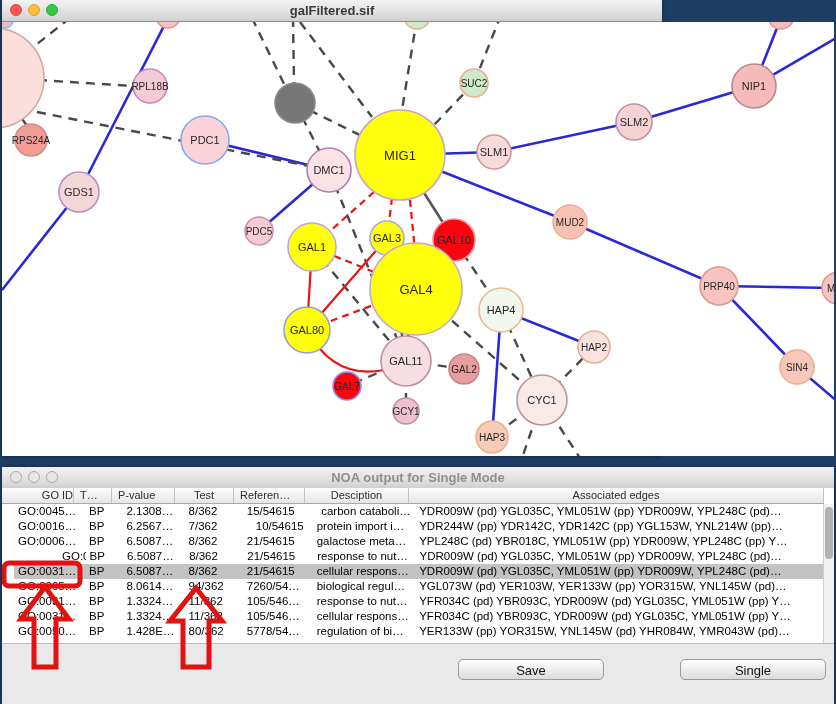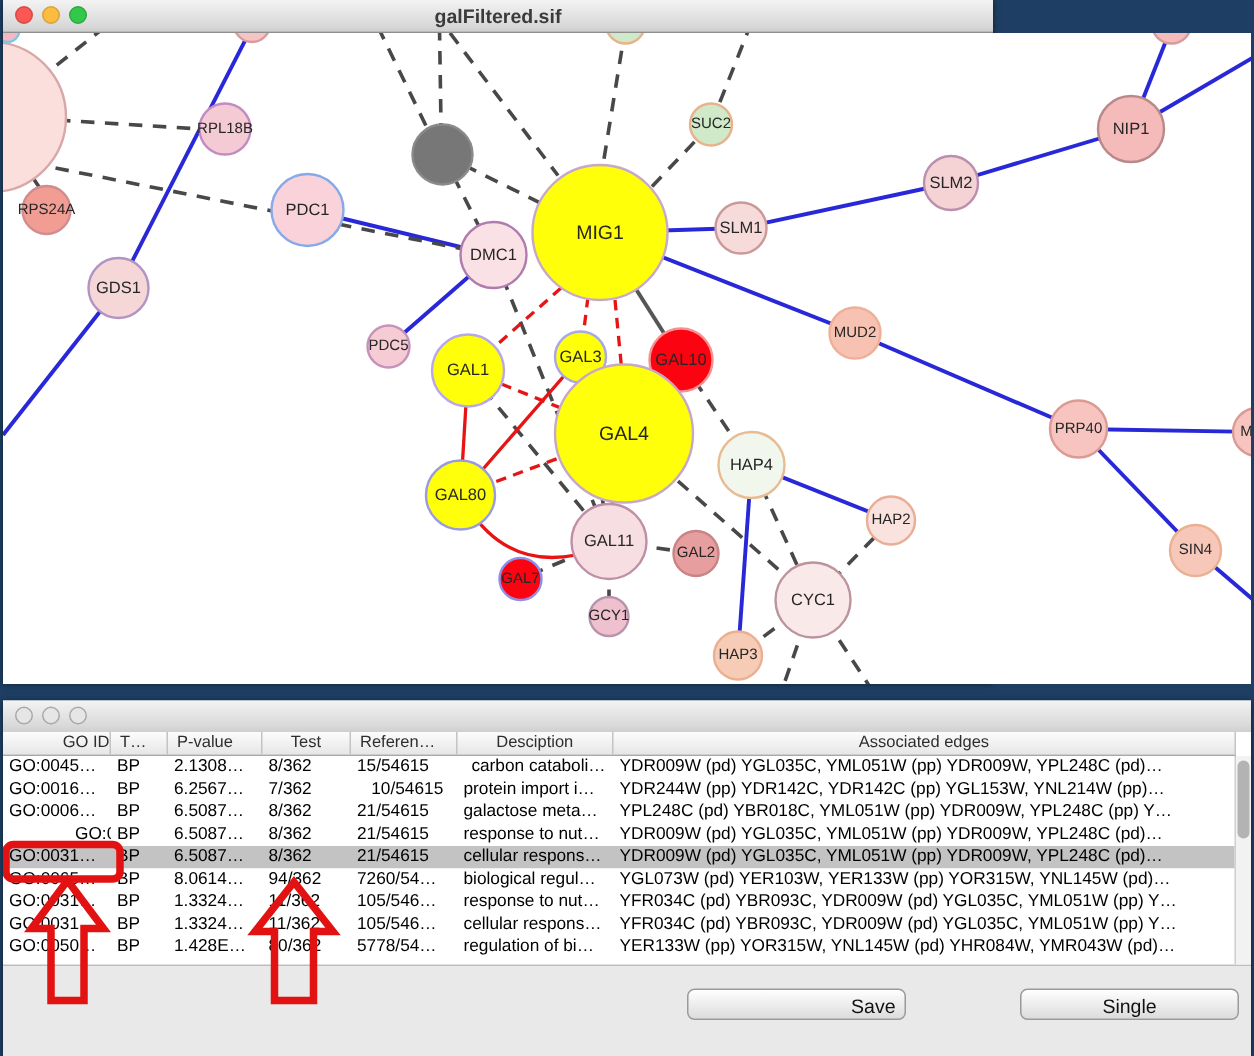--- a/index.html
+++ b/index.html
@@ -18,21 +18,21 @@
   #net-window{left:2px;top:0;width:660px;height:456px;}
   #net-canvas{position:absolute;left:0;top:22px;width:832px;height:434px;background:#ffffff;overflow:hidden;}
   #noa-window{left:2px;top:467px;width:832px;height:237px;background:#e9e9e9;}
   #table-wrap{position:absolute;left:0;top:21px;width:832px;height:155px;background:#fff;
     border-bottom:1px solid #bdbdbd;}
   #thead{position:absolute;left:0;top:0;height:15px;width:822px;display:flex;
     background:linear-gradient(#fcfcfc,#e6e6e6);border-bottom:1px solid #a9a9a9;}
   .hcell{box-sizing:border-box;font-size:11px;color:#2e2e2e;line-height:15px;
     border-right:1px solid #c3c3c3;overflow:hidden;white-space:nowrap;}
   #tbody{position:absolute;left:0;top:16px;width:822px;}
-  .trow{display:flex;height:15px;background:#fff;}
+  .trow{display:flex;height:15px;background:#fff;margin-left:12px;}
   .trow.sel{background:#c3c3c3;}
   .tcell{box-sizing:border-box;font-size:11.5px;color:#000;line-height:15px;
     overflow:hidden;white-space:nowrap;padding-left:4px;}
   #vscroll{position:absolute;right:0;top:16px;width:10px;height:139px;background:#f2f2f2;border-left:1px solid #d0d0d0;}
   #vthumb{position:absolute;left:1px;top:3px;width:8px;height:52px;border-radius:4px;background:#b3b3b3;}
   .macbtn{position:absolute;height:21px;border-radius:5px;border:1px solid #9a9a9a;
     background:linear-gradient(#ffffff,#ededed 50%,#dcdcdc);font-size:13px;color:#111;
     text-align:center;line-height:20px;box-sizing:border-box;}
   #ann-svg,#net-svg{position:absolute;left:0;top:0;}
   .nodelabel{pointer-events:none;}
@@ -168,20 +168,21 @@
   </div>
 </div>
 
 <div class="window" id="noa-window">
   <div class="titlebar">
     <div class="lights">
       <div class="light l-gray"></div>
       <div class="light l-gray"></div>
       <div class="light l-gray"></div>
     </div>
+    <div class="wtitle inactive">NOA output for Single Mode</div>
   </div>
 
   <div id="table-wrap">
     <div id="thead">
         <div class="hcell" style="width: 72px; text-align: right; padding-left: 0px;">GO ID</div>
         <div class="hcell" style="width: 38px; text-align: left; padding-left: 6px;">T…</div>
         <div class="hcell" style="width: 63px; text-align: left; padding-left: 6px;">P-value</div>
         <div class="hcell" style="width: 59px; text-align: center; padding-left: 0px;">Test</div>
         <div class="hcell" style="width: 71px; text-align: left; padding-left: 6px;">Referen…</div>
         <div class="hcell" style="width: 104px; text-align: center; padding-left: 0px;">Desciption</div>
@@ -268,21 +269,21 @@
           <div class="tcell" style="width: 71px;">5778/54…</div>
           <div class="tcell" style="width: 104px;">regulation of bi…</div>
           <div class="tcell" style="width: 415px;">YER133W (pp) YOR315W, YNL145W (pd) YHR084W, YMR043W (pd)…</div>
         </div>
       </div>
     <div id="vscroll">
       <div id="vthumb"></div>
     </div>
   </div>
 
-  <button class="macbtn" style="left:456px;top:192px;width:146px;text-align:right;">Save</button>
+  <button class="macbtn" style="left:456px;top:192px;width:146px;">Save</button>
   <button class="macbtn" style="left:678px;top:192px;width:146px;">Single</button>
 
   <svg id="ann-svg" width="832" height="237" style="pointer-events:none;">
     <rect x="2" y="96" width="76" height="23" rx="5" fill="none" stroke="#e31212" stroke-width="5"></rect>
     <polygon points="43,120 67,152 54,152 54,200 32,200 32,152 19,152" fill="none" stroke="#e31212" stroke-width="5"></polygon>
     <polygon points="194,121 220,154 207,154 207,200 181,200 181,154 168,154" fill="none" stroke="#e31212" stroke-width="5"></polygon>
   </svg>
 </div>
 
 </body></html>

